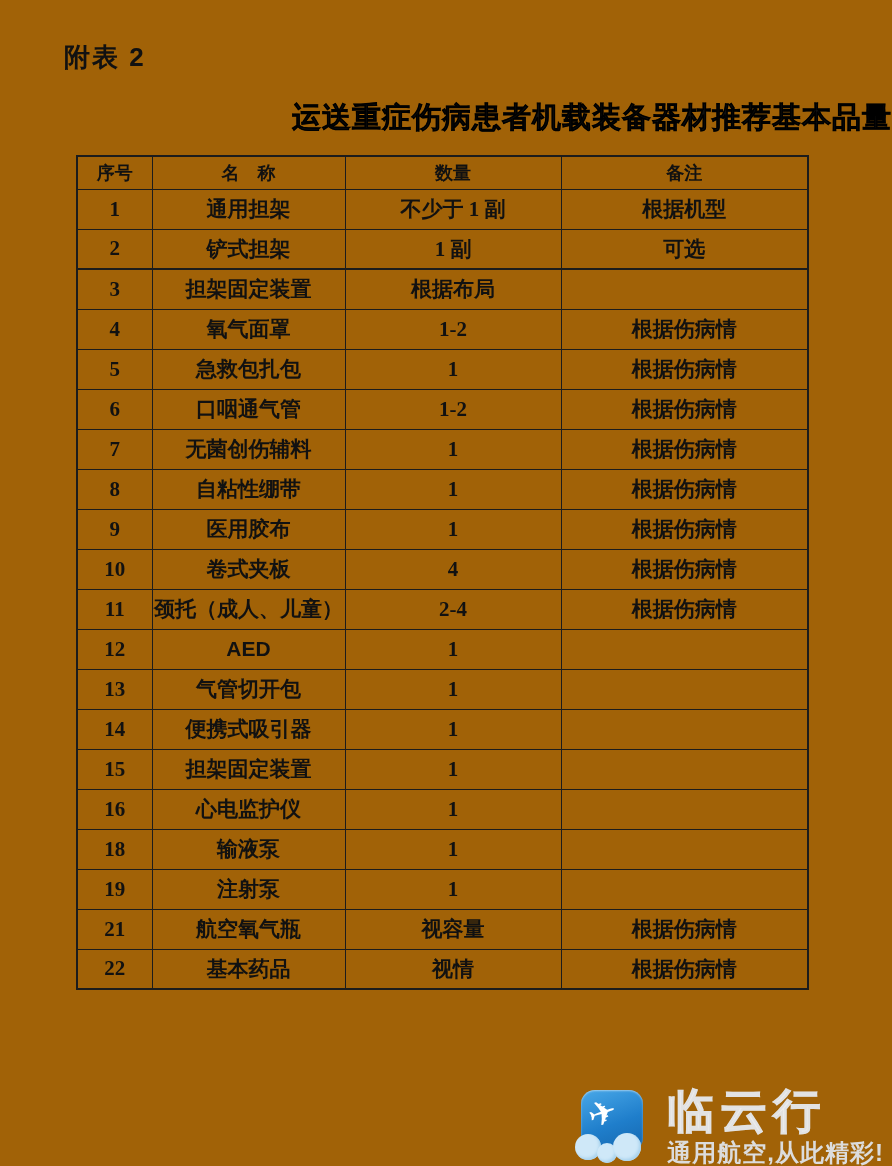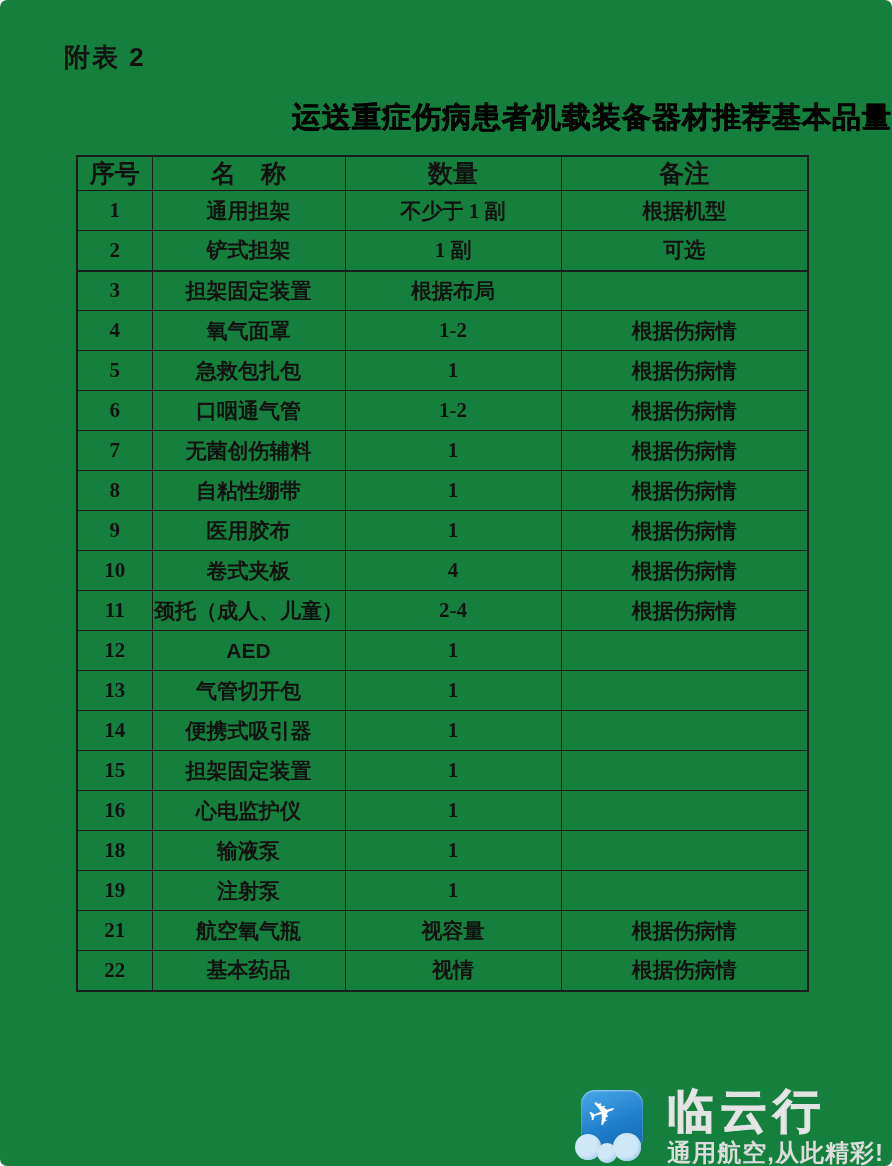--- a/index.html
+++ b/index.html
@@ -4,21 +4,21 @@
 <style>
   * { margin: 0; padding: 0; box-sizing: border-box; }
   html, body { background: #ffffff; }
   body {
     width: 892px; height: 1166px;
     position: relative;
     font-family: "Liberation Sans", "DejaVu Sans", sans-serif;
     color: #111;
     overflow: hidden;
   }
-  .page { position: absolute; inset: 0; background: #15803d; border-radius: 7px; }
+  .page { position: absolute; inset: 0; background: #a16207; }
 
   .appendix {
     position: absolute; left: 64px; top: 40px;
     font-size: 26px; font-weight: 700; letter-spacing: 2px;
   }
 
   .doc-title {
     position: absolute; left: 0; top: 98px; width: 100%;
     text-align: right;
     font-size: 29px; font-weight: 800; letter-spacing: 1px;
@@ -35,21 +35,21 @@
     border: 1.4px solid #1c1c1c;
   }
   table.equip { border-width: 2.2px; }
   col.c-no   { width: 75px; }
   col.c-name { width: 193px; }
   col.c-qty  { width: 216px; }
   col.c-note { width: 247px; }
 
   table.equip th {
     height: 33px;
-    font-size: 25px; font-weight: 700;
+    font-size: 18px; font-weight: 700;
     text-align: center; vertical-align: middle;
   }
   table.equip td {
     height: 40px;
     font-size: 21px; font-weight: 700;
     text-align: center; vertical-align: middle;
     white-space: nowrap;
   }
   td.no-cell {
     font-family: "Liberation Serif", "DejaVu Serif", serif;

